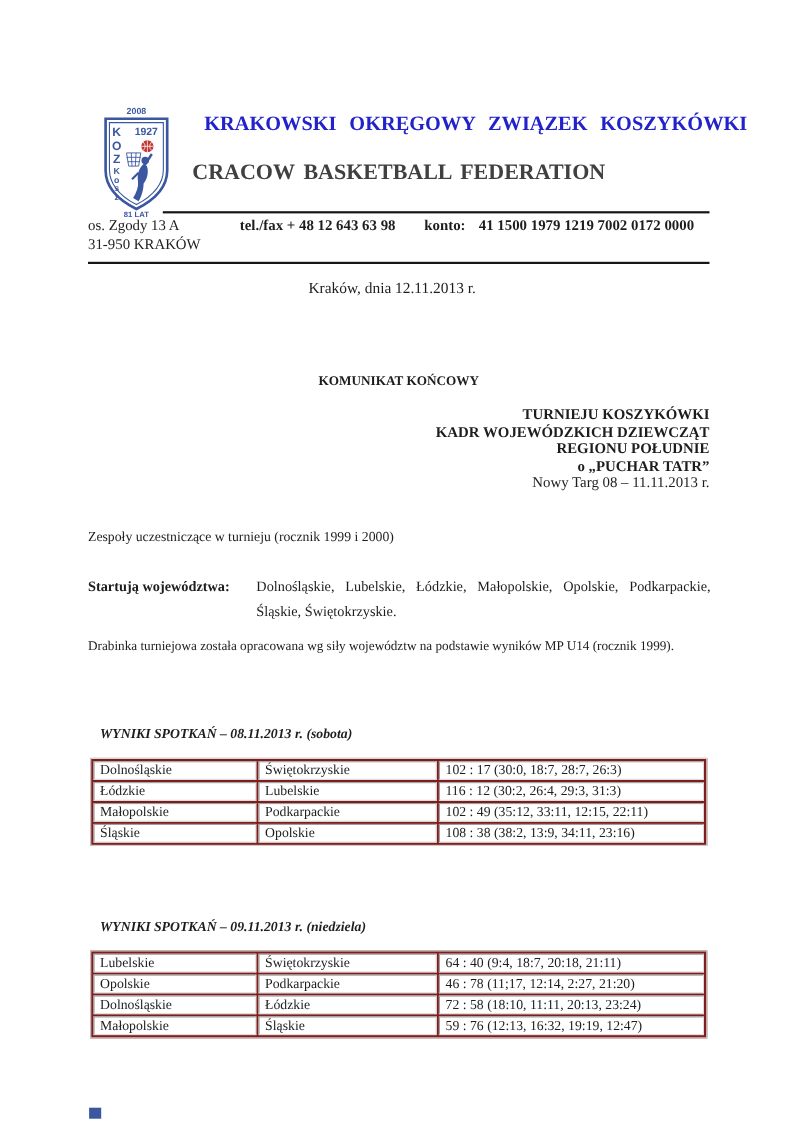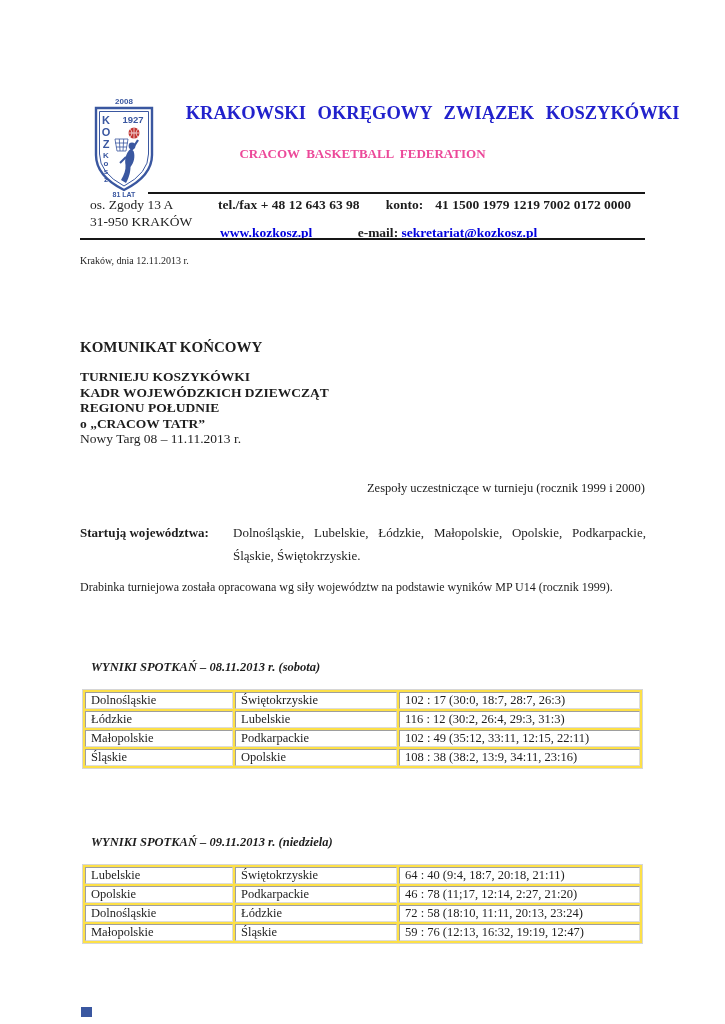--- a/index.html
+++ b/index.html
@@ -8,50 +8,50 @@
     font-family:"Liberation Serif","DejaVu Serif",serif;color:#1d1d1d;
   }
   
   .logo{position:absolute;left:85px;top:95px;width:78px;height:104px;}
   .org-pl{
     position:absolute;left:148px;top:103px;width:497px;text-align:center;
     font-size:18.5px;font-weight:bold;color:#2222cc;word-spacing:7px;white-space:nowrap;margin-left:36px;
   }
   .org-en{
     position:absolute;left:80px;top:146px;width:565px;text-align:center;
-    font-size:13px;font-weight:bold;color:#ec4899;word-spacing:3px;white-space:nowrap;
+    font-size:20px;font-weight:bold;color:#404040;word-spacing:3px;white-space:nowrap;
   }
   .rule1{position:absolute;left:148px;top:192px;width:497px;height:2px;background:#161616;}
   .rule2{position:absolute;left:80px;top:238px;width:565px;height:2px;background:#161616;}
-  .addr-left{position:absolute;left:80px;top:196px;font-size:13.5px;line-height:17px;white-space:nowrap;margin-left:10px;}
+  .addr-left{position:absolute;left:80px;top:196px;font-size:13.5px;line-height:17px;white-space:nowrap;}
   .addr-phone{position:absolute;left:218px;top:197px;font-size:13.5px;font-weight:bold;white-space:nowrap;}
   .addr-konto{position:absolute;right:88px;top:197px;font-size:13.5px;font-weight:bold;white-space:nowrap;}
   .addr-konto .konto-label{margin-right:12px;}
   .addr-links{position:absolute;left:220px;top:225px;font-size:13.5px;font-weight:bold;white-space:nowrap;}
   .addr-links a{color:#0000dd;text-decoration:underline;}
   .email-label{margin-left:42px;color:#1d1d1d;}
-  .date-line{position:absolute;left:80px;top:255px;width:553px;text-align:left;font-size:10px;white-space:nowrap;}
+  .date-line{position:absolute;left:80px;top:255px;width:553px;text-align:center;font-size:14px;white-space:nowrap;}
   
-  .h-komunikat{position:absolute;left:80px;top:339px;width:565px;font-size:15px;font-weight:bold;}
-  .title-block{position:absolute;left:80px;top:369px;width:565px;text-align:left;font-size:13.5px;line-height:15.5px;}
+  .h-komunikat{position:absolute;left:80px;top:339px;width:565px;text-align:center;font-size:12px;font-weight:bold;}
+  .title-block{position:absolute;left:80px;top:369px;width:565px;text-align:right;font-size:13.5px;line-height:15.5px;}
   .title-block .tl{font-weight:bold;}
   .title-block .tl-sub{font-weight:normal;}
-  .participants{position:absolute;left:80px;top:481px;width:565px;text-align:right;font-size:12.5px;}
+  .participants{position:absolute;left:80px;top:481px;width:565px;text-align:left;font-size:12.5px;}
   .startuja{position:absolute;left:80px;top:521px;width:566px;display:flex;font-size:13px;line-height:23px;}
   .startuja .lbl{flex:0 0 153px;font-weight:bold;white-space:nowrap;}
   .startuja .lst{flex:1;text-align:justify;}
   .rules{position:absolute;left:80px;top:580px;width:585px;font-size:12px;line-height:15.5px;}
   .rules div{white-space:nowrap;}
   .res-heading{position:absolute;left:91px;font-size:12.5px;font-weight:bold;white-space:nowrap;font-style:italic;}
   .res-h1{top:660px;}
   .res-h2{top:835px;}
   
   .res-table{
     position:absolute;left:82px;width:561px;table-layout:fixed;
-    border-collapse:separate;border-spacing:2px;border:1px solid #d6d6d6;background:#fde047;
+    border-collapse:separate;border-spacing:2px;border:1px solid #d6d6d6;background:#7f1d1d;
   }
   .res-t1{top:689px;}
   .res-t2{top:864px;}
   .res-table td{
     height:15px;padding:0 5px;font-size:12.5px;white-space:nowrap;overflow:hidden;
     border:1px solid;border-color:#9e9e9e #dcdcdc #dcdcdc #9e9e9e;background:#fff;
   }
   .res-table .c1{width:136px;}
   .res-table .c2{width:150px;}
   
@@ -101,37 +101,32 @@
   <div class="rule1"></div>
 
   <div class="addr-left">
     <div>os. Zgody 13 A</div>
     <div>31-950 KRAKÓW</div>
   </div>
   <div class="addr-phone">tel./fax + 48 12 643 63 98</div>
   <div class="addr-konto">
     <span class="konto-label">konto:</span><span>41 1500 1979 1219 7002 0172 0000</span>
   </div>
-  <div class="addr-links">
-    <a href="#">www.kozkosz.pl</a>
-    <span class="email-label">e-mail:</span>
-    <a href="#">sekretariat@kozkosz.pl</a>
-  </div>
 
   <div class="rule2"></div>
 
   <div class="date-line">Kraków, dnia  12.11.2013 r.</div>
 
   <div class="h-komunikat">KOMUNIKAT KOŃCOWY</div>
 
   <div class="title-block">
     <div class="tl">TURNIEJU KOSZYKÓWKI</div>
     <div class="tl">KADR WOJEWÓDZKICH DZIEWCZĄT</div>
     <div class="tl">REGIONU POŁUDNIE</div>
-    <div class="tl">o „CRACOW TATR”</div>
+    <div class="tl">o „PUCHAR TATR”</div>
     <div class="tl-sub">Nowy Targ  08 – 11.11.2013 r.</div>
   </div>
 
   <div class="participants">Zespoły uczestniczące w turnieju (rocznik 1999 i 2000)</div>
 
   <div class="startuja">
     <div class="lbl">Startują województwa:</div>
     <div class="lst">Dolnośląskie,  Lubelskie,  Łódzkie,  Małopolskie,  Opolskie, Podkarpackie,  Śląskie,  Świętokrzyskie.</div>
   </div>
 

